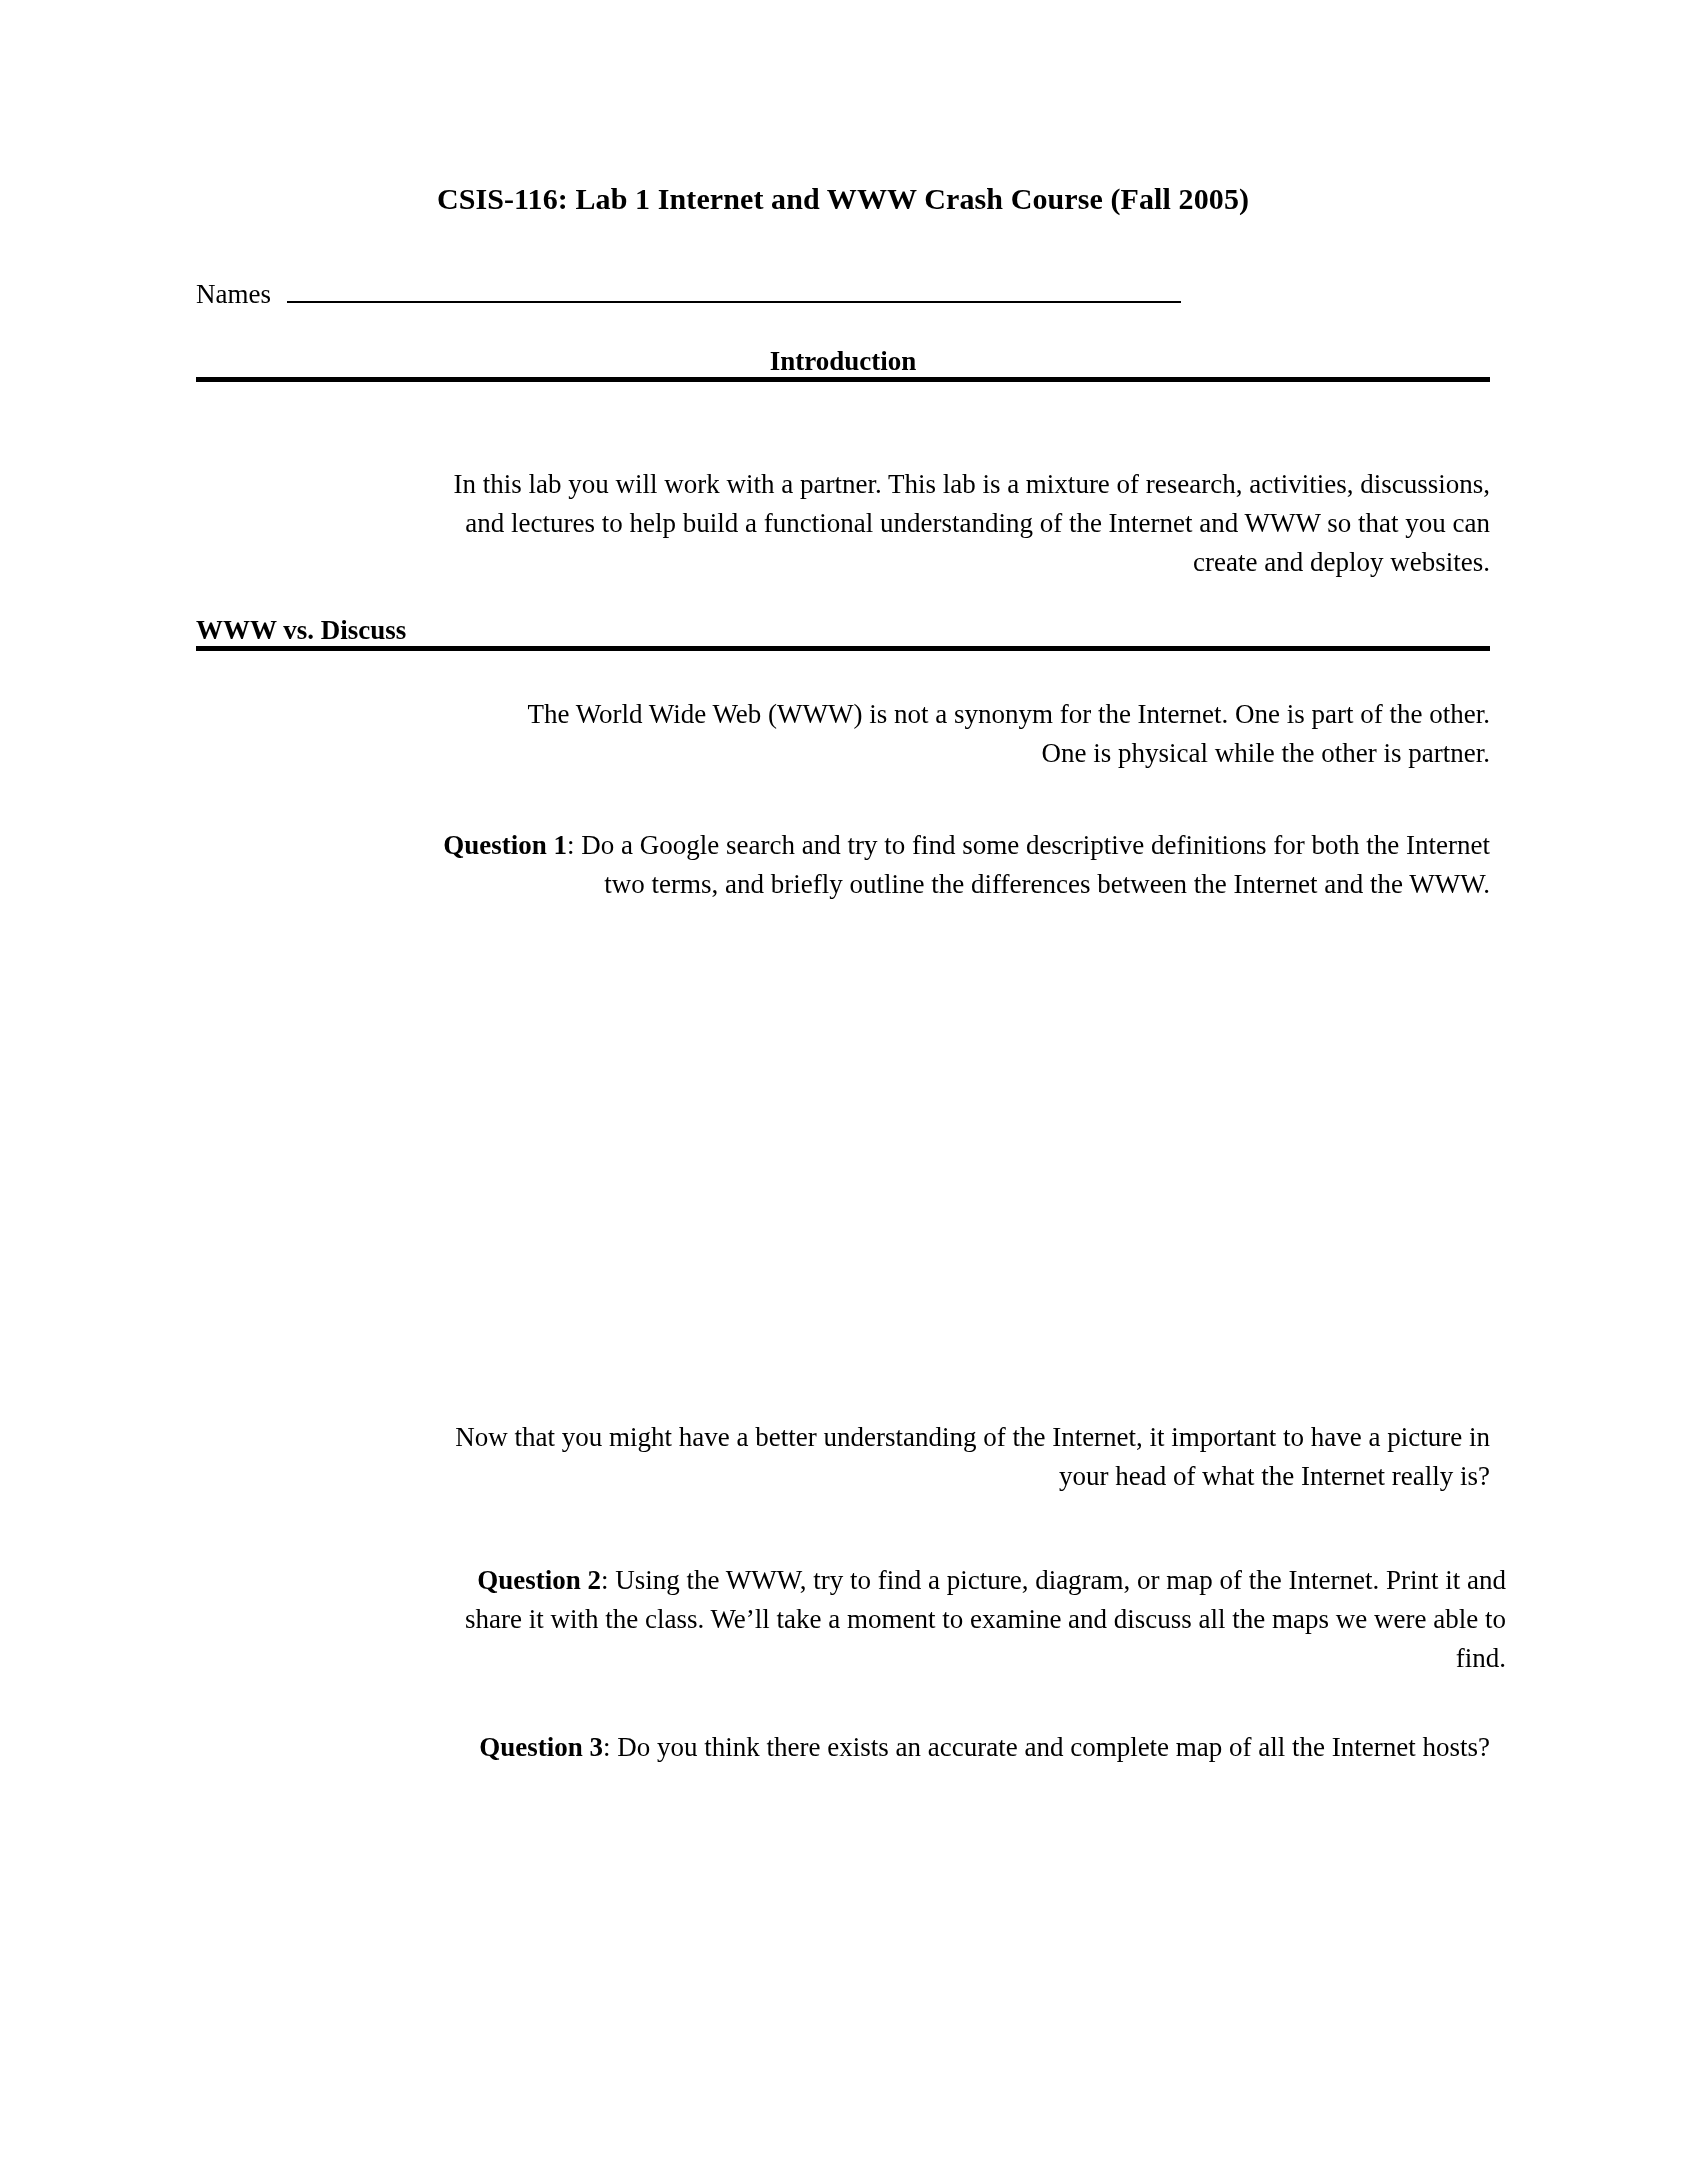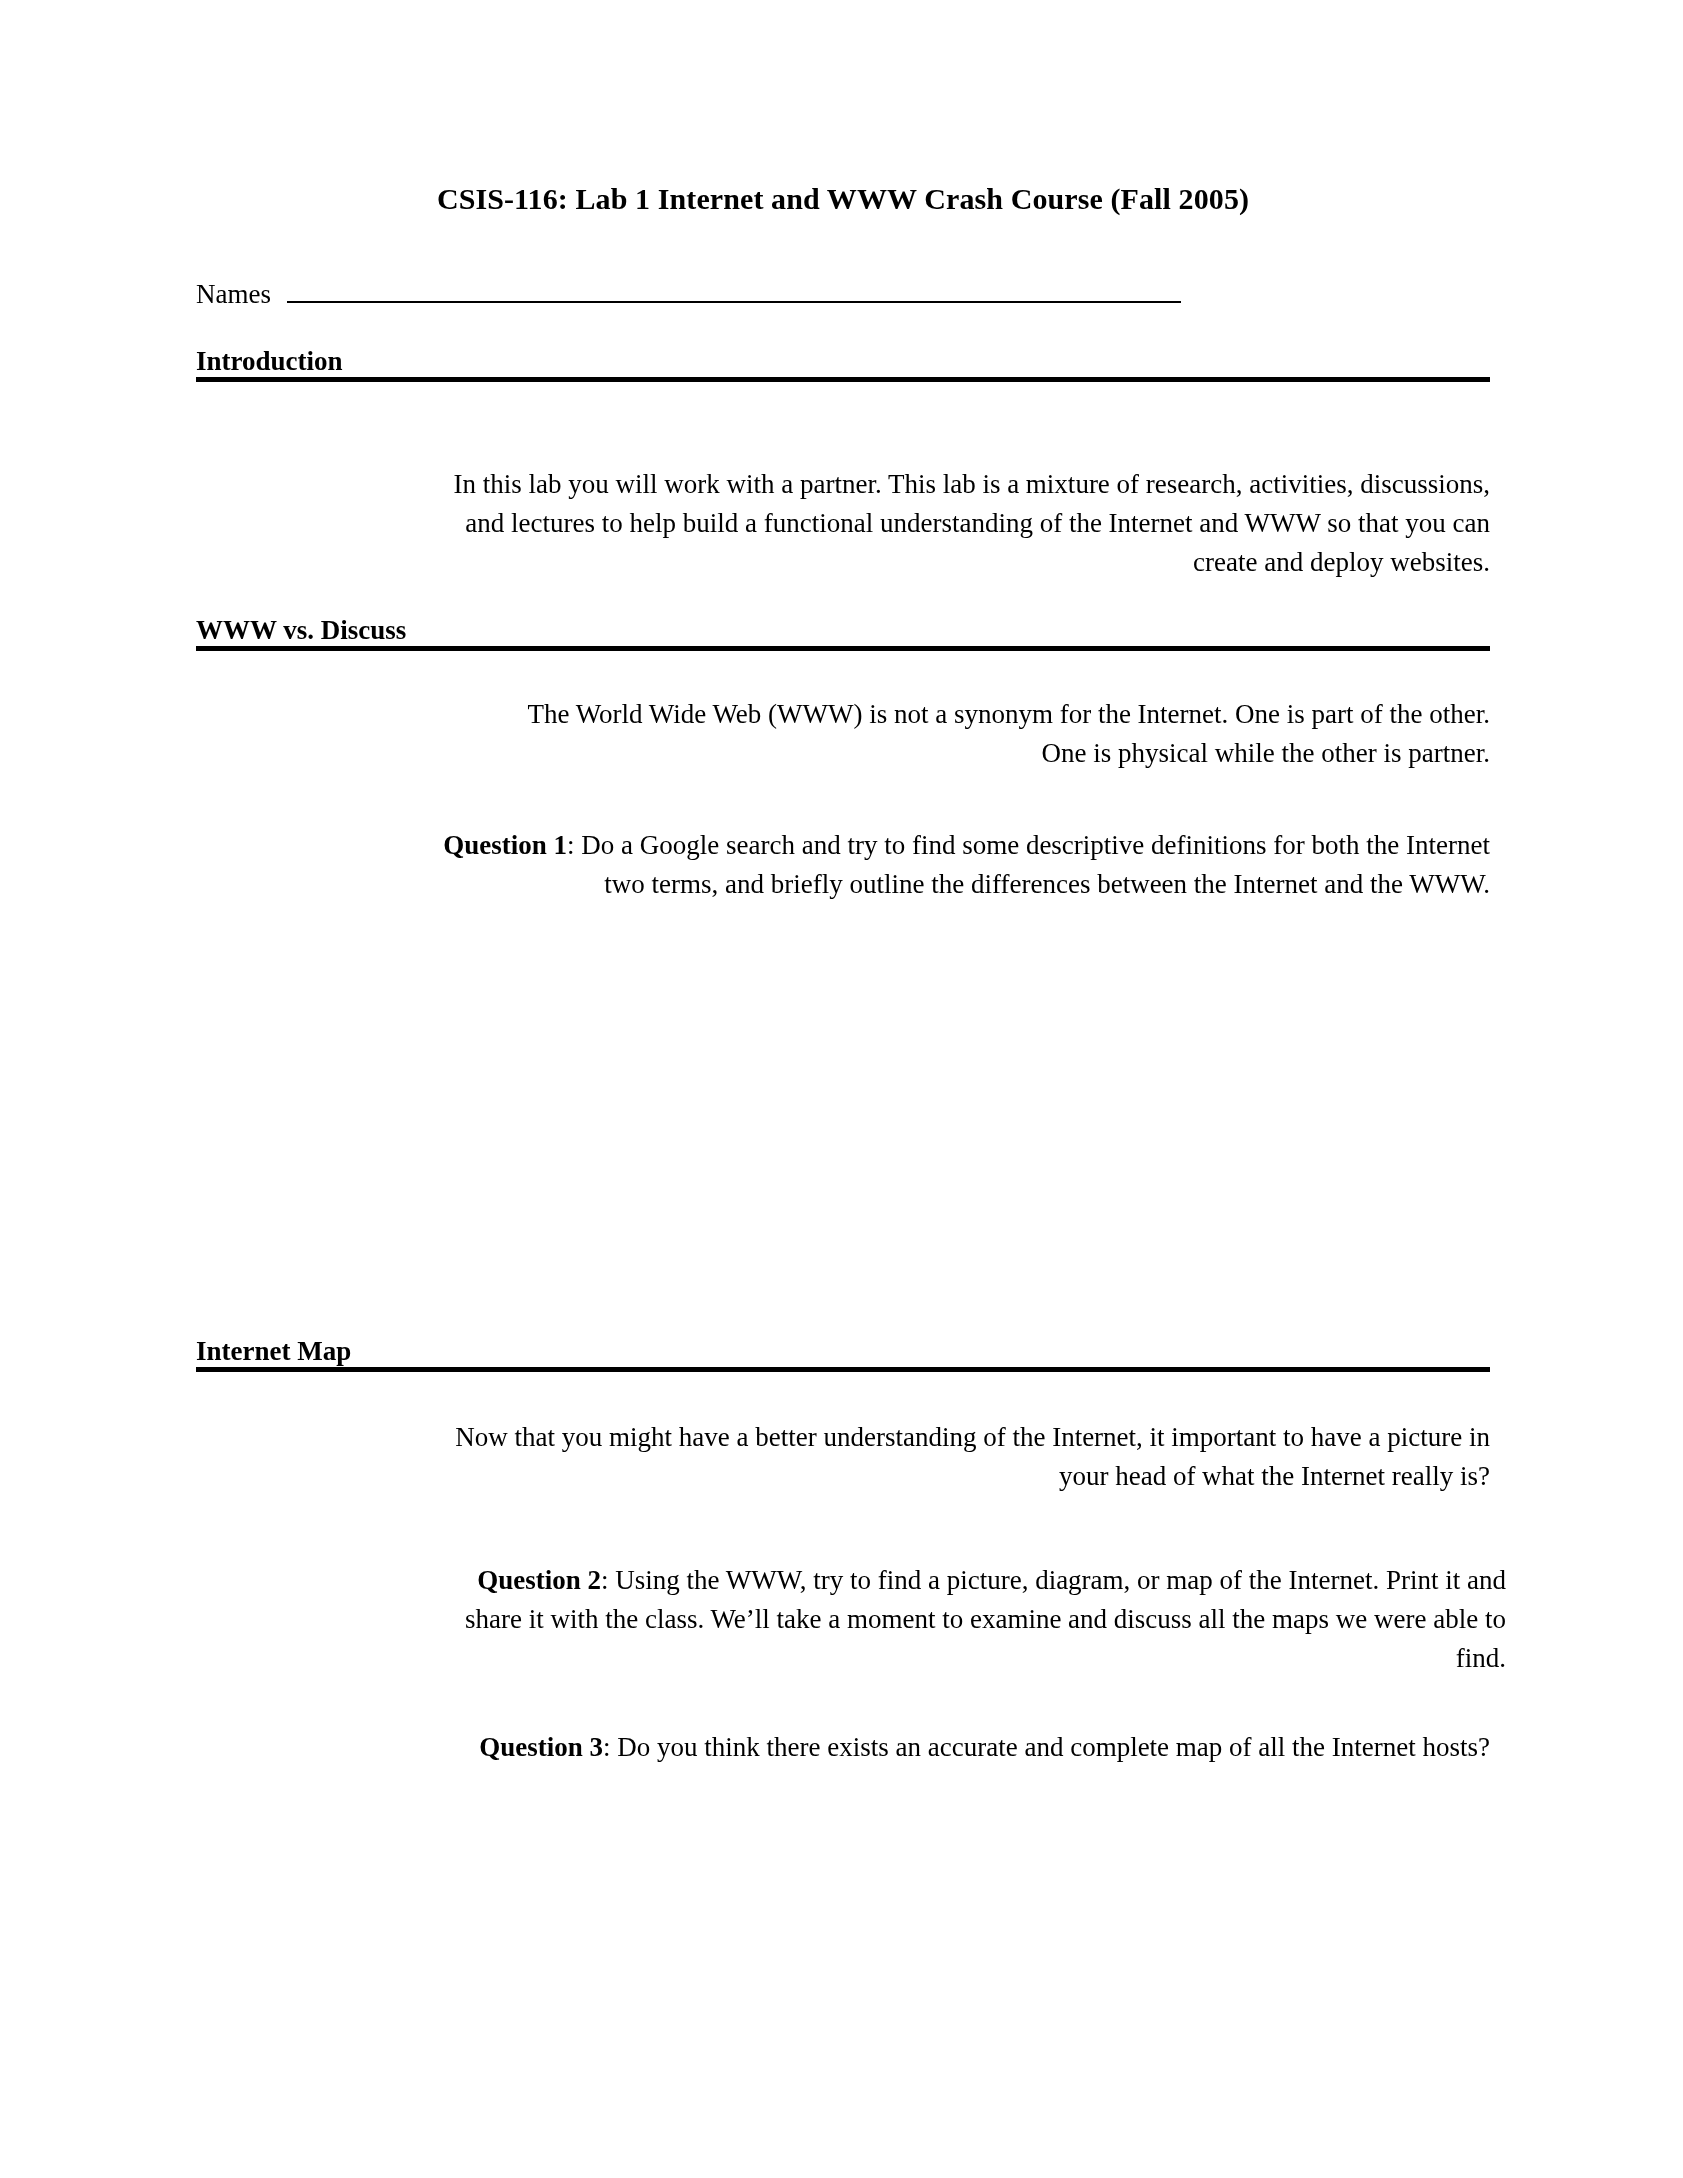--- a/index.html
+++ b/index.html
@@ -107,21 +107,21 @@
 
 <div class="page">
 
   <div class="doc-title">CSIS-116: Lab 1 Internet and WWW Crash Course (Fall 2005)</div>
 
   <div class="names-row">
     <span class="names-label">Names</span>
     <span class="names-rule"></span>
   </div>
 
-  <div class="section-head" style="top:347px;">
+  <div class="section-head" style="top:347px;text-align:center;">
     <span class="head-text">Introduction</span>
     <span class="head-rule"></span>
   </div>
 
   <div class="para" style="top:465px;">
     <span class="nowrapline">In this lab you will work with a partner.  This lab is a mixture of research, activities, discussions,</span>
     <span class="nowrapline">and lectures to help build a functional understanding of the Internet and WWW so that you can</span>
     <span class="nowrapline">create and deploy websites.</span>
   </div>
 
@@ -135,24 +135,20 @@
     <span class="nowrapline">One is physical while the other is partner.</span>
   </div>
 
   <div class="para" style="top:810px;margin-top:16px;">
     <span class="nowrapline"><span class="qlabel">Question 1</span><span>: Do a Google search and try to find some descriptive definitions for both the Internet</span></span>
     <span class="nowrapline">two terms, and briefly outline the differences between the Internet and the WWW.</span>
   </div>
 
   <div style="position:absolute;left:196px;top:941px;width:1294px;height:386px;"></div>
 
-  <div class="section-head" style="top:1337px;">
-    <span class="head-text">Internet Map</span>
-    <span class="head-rule"></span>
-  </div>
 
   <div class="para" style="top:1418px;">
     <span class="nowrapline">Now that you might have a better understanding of the Internet, it important to have a picture in</span>
     <span class="nowrapline">your head of what the Internet really is?</span>
   </div>
 
   <div class="para" style="top:1561px;margin-left:16px;">
     <span class="nowrapline"><span class="qlabel">Question 2</span><span>: Using the WWW, try to find a picture, diagram, or map of the Internet.  Print it and</span></span>
     <span class="nowrapline">share it with the class.  We’ll take a moment to examine and discuss all the maps we were able to</span>
     <span class="nowrapline">find.</span>

